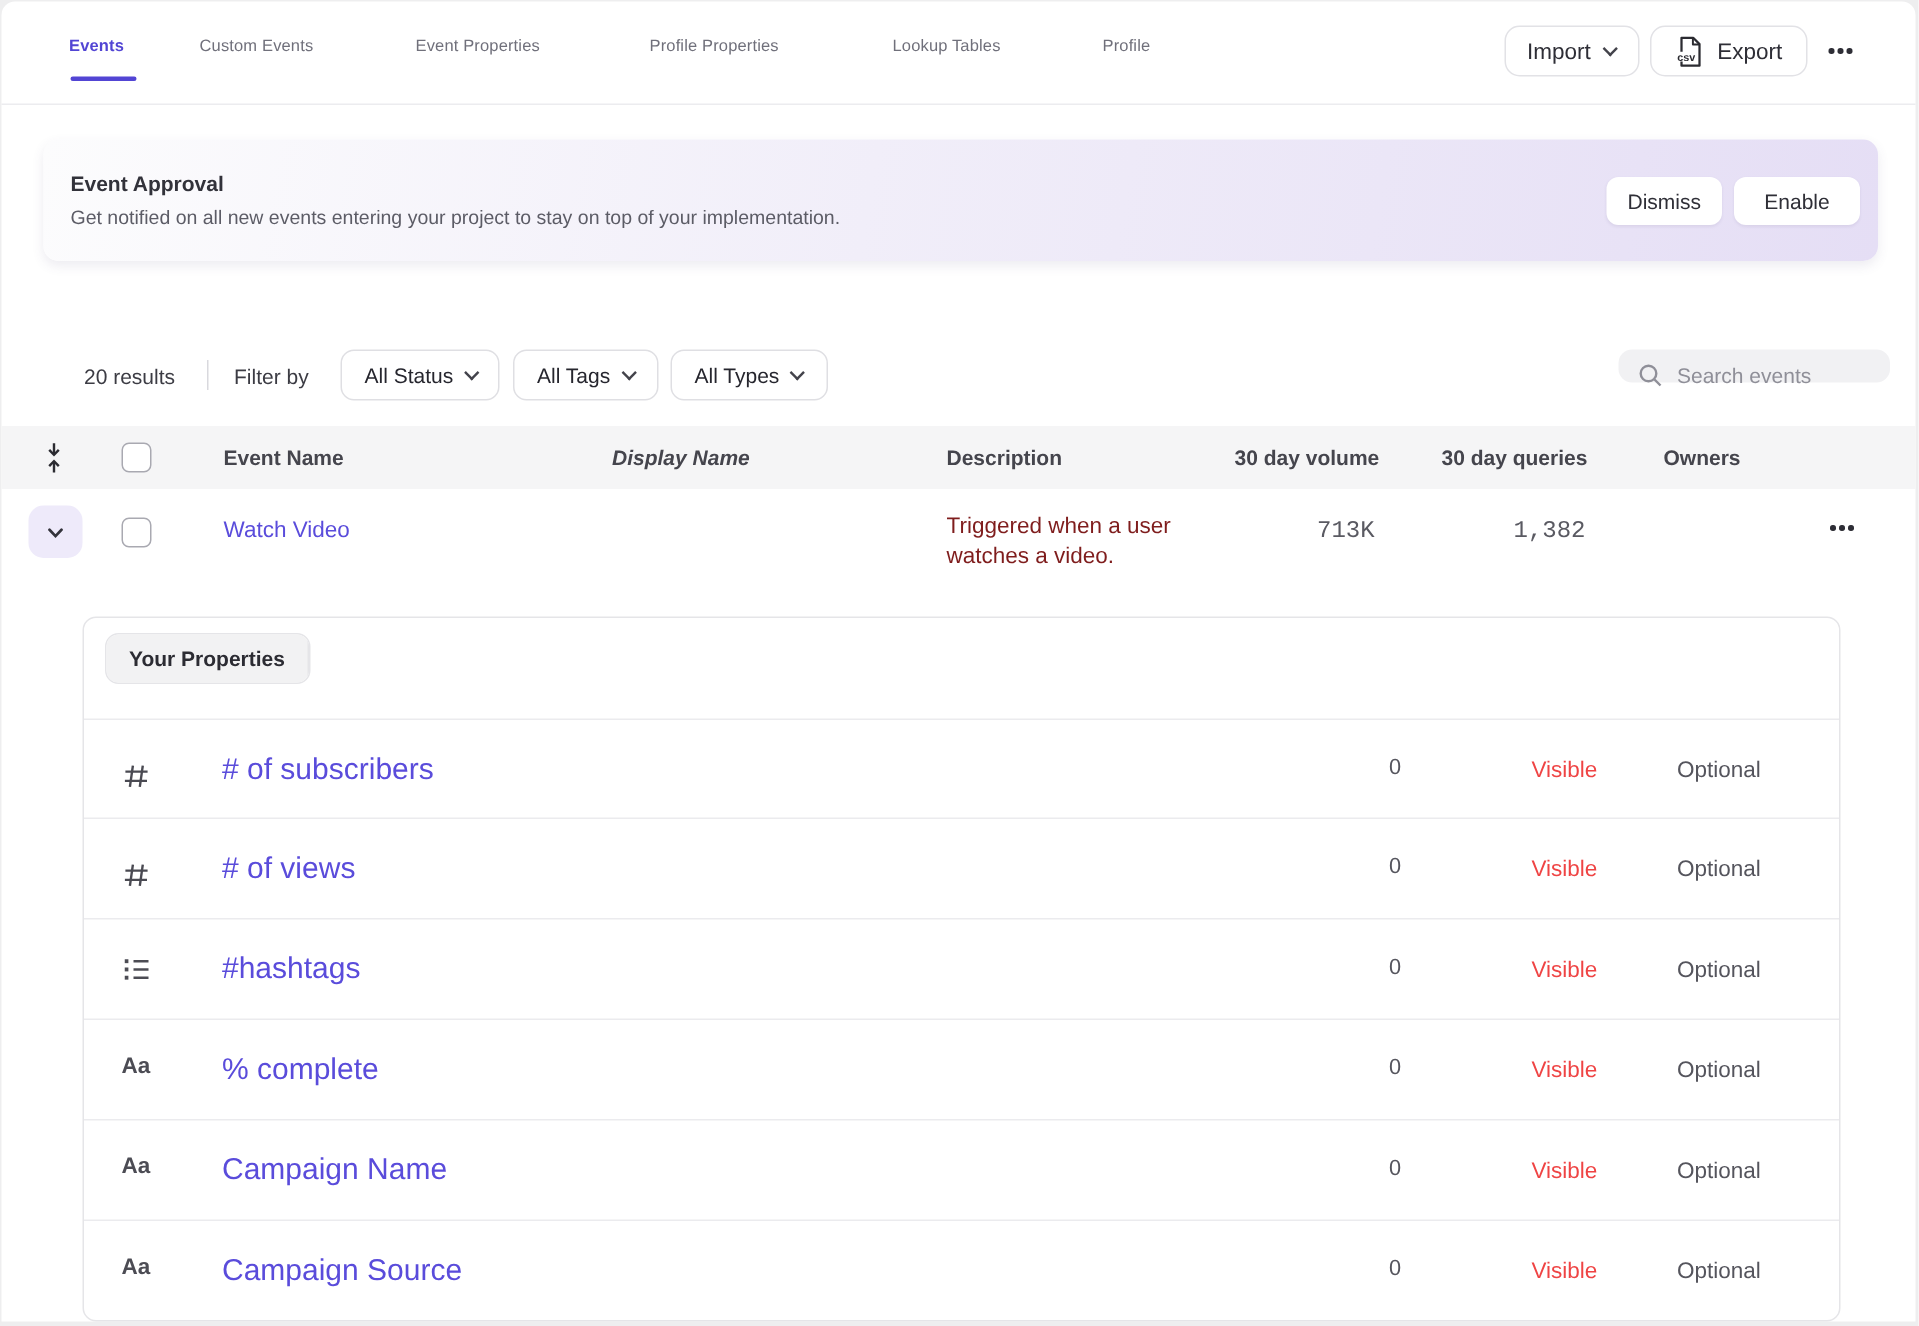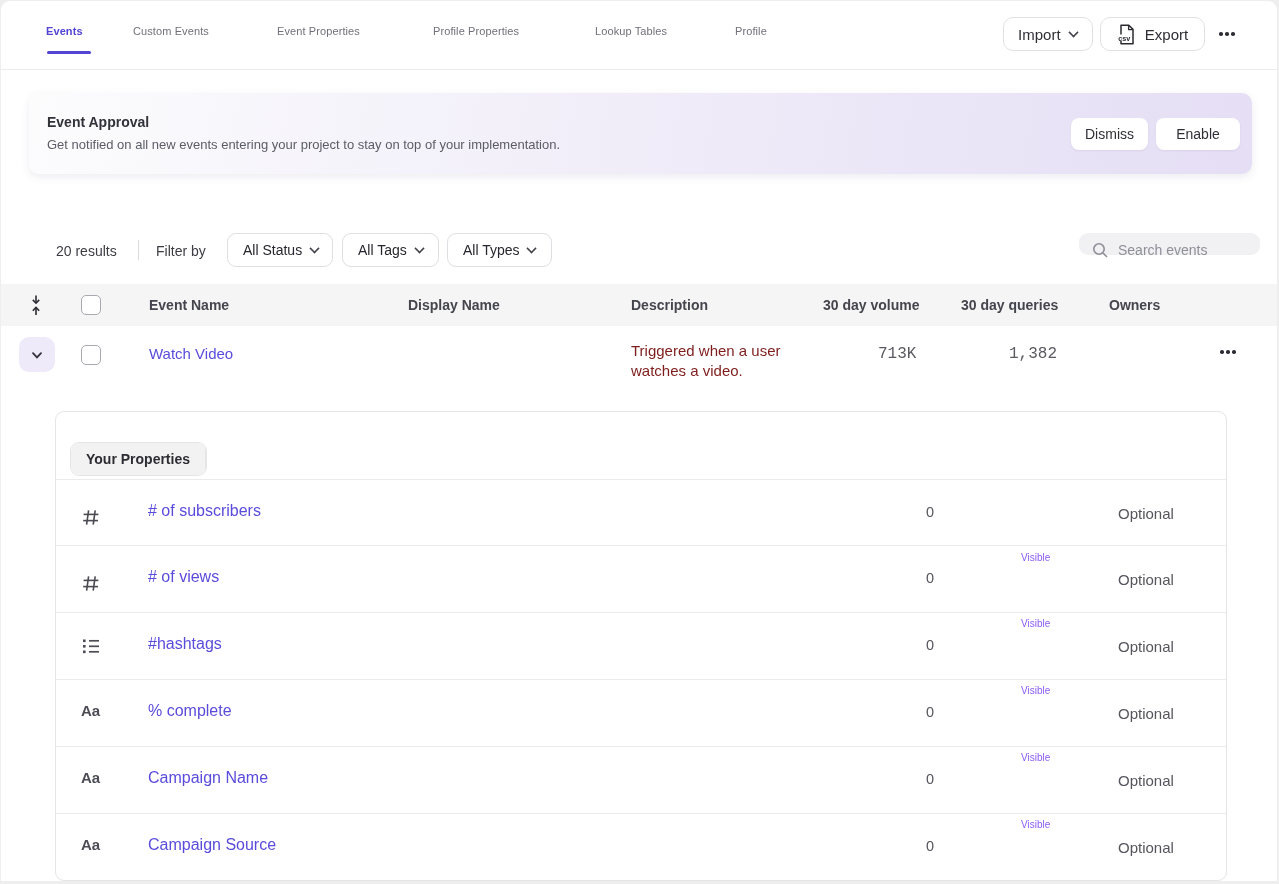--- a/index.html
+++ b/index.html
@@ -35,28 +35,28 @@
 
 .thead { position:absolute; left:0; top:283px; width:100%; height:42px; background:#f5f5f6; }
 .th { position:absolute; top:13px; font-size:14px; font-weight:700; color:#45454d; }
 .checkbox { position:absolute; width:20px; height:20px; border:1.5px solid #a9a9b1; border-radius:5px; background:#fff; }
 .expbtn { position:absolute; left:18px; top:336px; width:36px; height:35px; border-radius:10px; background:#eeeafa; }
 .link { color:#5a4cdb; }
 .mono { font-family:"Liberation Mono", monospace; color:#5a5a62; }
 
 
 .card { position:absolute; left:54px; top:410px; width:1172px; height:470px; border:1px solid #e5e5e8; border-radius:9px; background:#fff; }
-.seg { position:absolute; left:14px; top:30px; height:34px; display:flex; border:1px solid #e5e5e8; border-radius:9px; overflow:hidden;gap:26px; }
+.seg { position:absolute; left:14px; top:10px; height:34px; display:flex; border:1px solid #e5e5e8; border-radius:9px; overflow:hidden;gap:26px; }
 .seg .s1 { width:135px; background:#f2f2f3; display:flex; align-items:center; justify-content:center; font-size:14px; font-weight:700; color:#2c2c33; border-right:1px solid #e5e5e8; }
 .seg .s2 { width:164px; background:#fff; display:flex; align-items:center; justify-content:center; font-size:14px; font-weight:700; color:#96969e; }
 .prow { position:absolute; left:0; width:100%; height:67px; border-top:1px solid #ebebee; }
 .picon { position:absolute; left:27px; width:18px; text-align:center; color:#4c4c54; }
-.pname { position:absolute; left:92px; font-size:16px; color:#5a4cdb; }
+.pname { position:absolute; left:92px; font-size:20px; color:#5a4cdb; }
 .pzero { position:absolute; right:292px; font-size:14.5px; color:#55555d; }
-.pvis  { position:absolute; left:965px; font-size:10px; color:#8b5cf6;margin-top:47px; }
+.pvis  { position:absolute; left:965px; font-size:15px; color:#ef4444; }
 .popt  { position:absolute; left:1062px; font-size:15px; color:#55555d; }
 </style>
 </head>
 <body>
 <div class="panel">
 
   <div class="nav">
     <div class="navtab active" style="left:45px;">Events</div>
     <div class="navtab" style="left:132px;">Custom Events</div>
     <div class="navtab" style="left:276px;">Event Properties</div>
@@ -102,21 +102,21 @@
 
   <div class="thead">
     <svg width="16" height="22" viewBox="0 0 16 22" style="position:absolute; left:27px; top:11px;">
       <line x1="8" y1="0.5" x2="8" y2="8" stroke="#2b2b31" stroke-width="1.6"></line>
       <path d="M4.8 4.9 L8 8.2 L11.2 4.9" fill="none" stroke="#2b2b31" stroke-width="1.6"></path>
       <line x1="8" y1="12.6" x2="8" y2="20" stroke="#2b2b31" stroke-width="1.6"></line>
       <path d="M4.8 15.8 L8 12.5 L11.2 15.8" fill="none" stroke="#2b2b31" stroke-width="1.6"></path>
     </svg>
     <div class="checkbox" style="left:80px; top:11px;"></div>
     <div class="th" style="left:148px;">Event Name</div>
-    <div class="th" style="left:407px;">Display Name</div>
+    <div class="th" style="left:407px;font-style:italic;">Display Name</div>
     <div class="th" style="left:630px;">Description</div>
     <div class="th" style="left:822px;">30 day volume</div>
     <div class="th" style="left:960px;">30 day queries</div>
     <div class="th" style="left:1108px;">Owners</div>
   </div>
 
   <div class="expbtn">
     <svg width="10" height="7" viewBox="0 0 10 7" style="position:absolute; left:13px; top:15px;">
       <path d="M1 1.2 L5 5.4 L9 1.2" fill="none" stroke="#33333b" stroke-width="1.8" stroke-linecap="round"></path>
     </svg>

